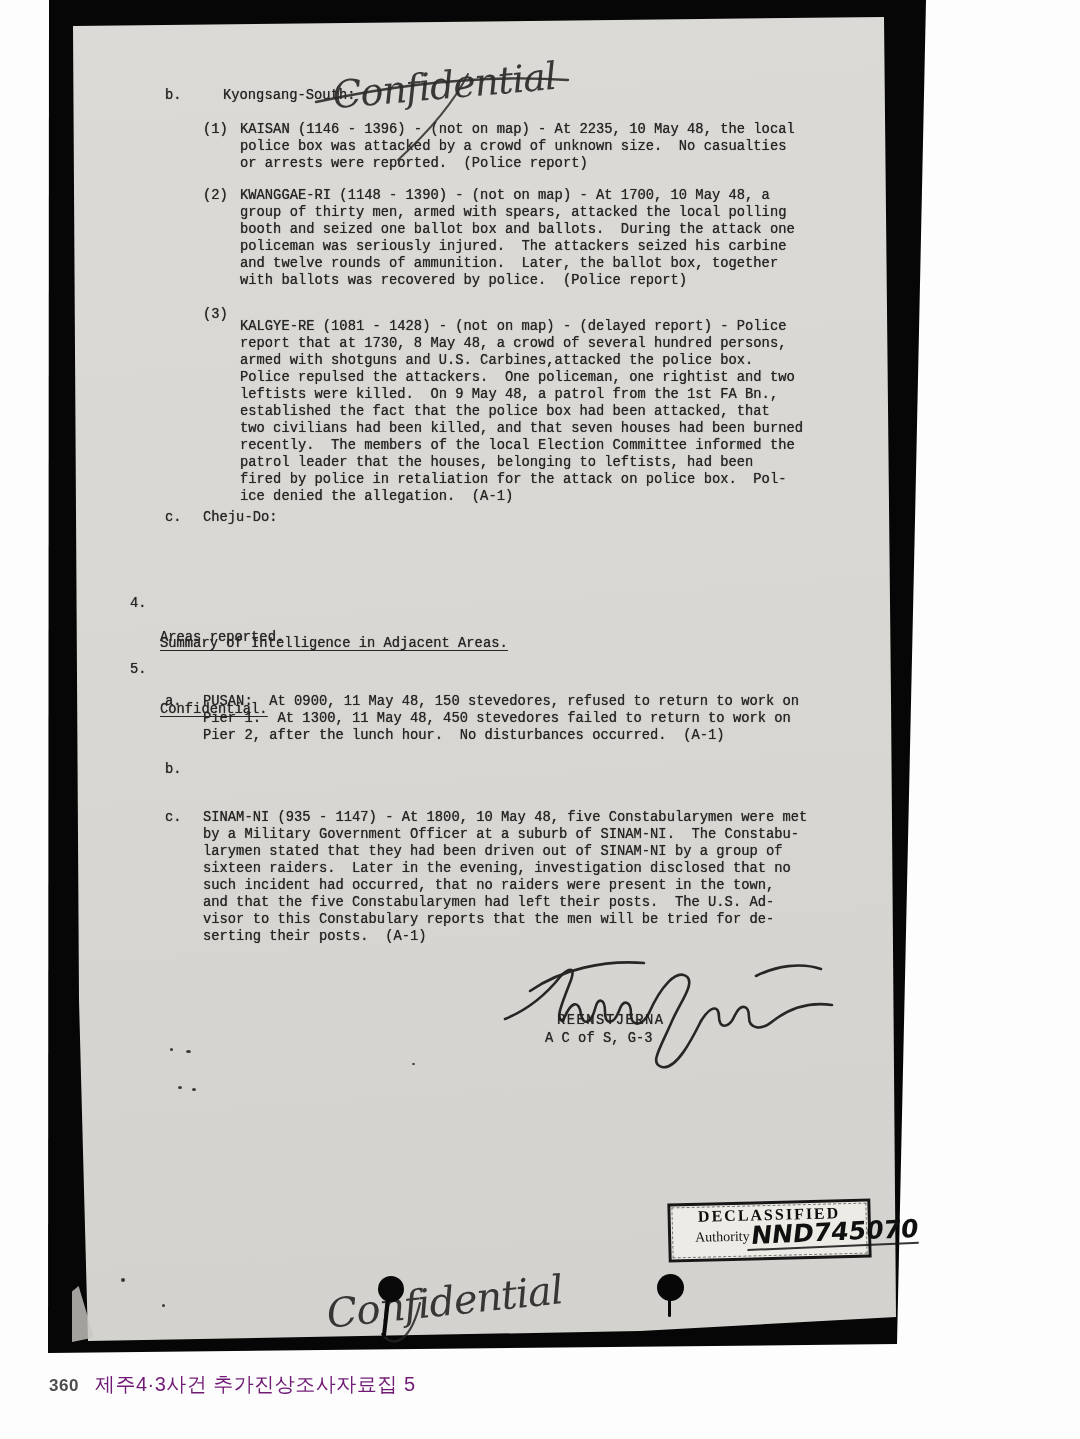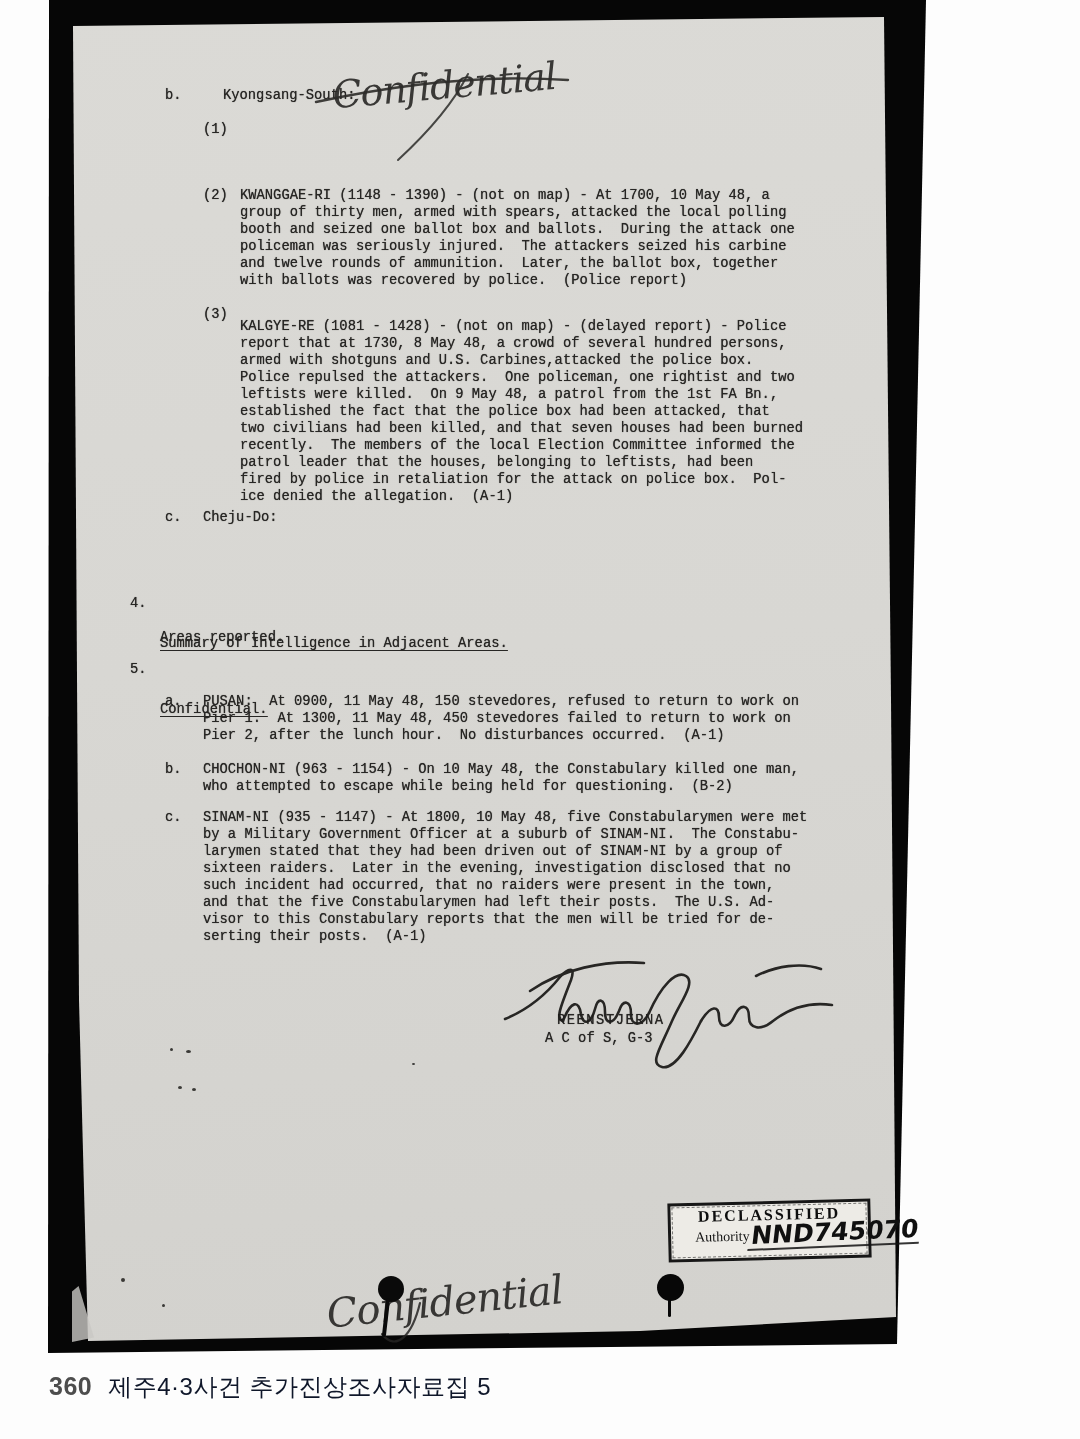--- a/index.html
+++ b/index.html
@@ -39,40 +39,43 @@
   
   .ink{position:absolute;inset:0;pointer-events:none;}
   .script{font-family:"DejaVu Serif","Liberation Serif",serif;font-style:italic;fill:#2c2b29;letter-spacing:-1px;}
 
   
   .speck{position:absolute;background:#3a3936;border-radius:50%;}
 
   
   .book-caption{position:absolute;left:49px;top:1371px;display:flex;gap:16px;align-items:baseline;
         font-family:"Liberation Sans","DejaVu Sans",sans-serif;}
-  .caption-number{font-size:25px;font-weight:bold;color:#4d4d4d;letter-spacing:.5px;}
-  .caption-text{font-size:24px;color:#0f172a;letter-spacing:.5px;}
+  .caption-number{font-size:17px;font-weight:bold;color:#4d4d4d;letter-spacing:.5px;}
+  .caption-text{font-size:20px;color:#701a75;letter-spacing:.5px;}
 
   
   .fold{position:absolute;left:72px;top:1286px;width:22px;height:56px;background:#c9c8c4;
         clip-path:polygon(30% 0,100% 92%,0 100%,0 10%);opacity:.8;}
 </style>
 </head>
 <body>
 
 <div class="stage">
 
   <div class="scan"></div>
   <div class="paper"></div>
   <div class="fold"></div>
 
   <div class="mono" style="left:165px;top:87px;">b.</div>
   <div class="mono" style="left:203px;top:87px;margin-left:20px;">Kyongsang-South:</div>
 
   <div class="mono" style="left:203px;top:121px;">(1)</div>
+  <div class="mono" style="left:240px;top:121px;">KAISAN (1146 - 1396) - (not on map) - At 2235, 10 May 48, the local
+police box was attacked by a crowd of unknown size.  No casualties
+or arrests were reported.  (Police report)</div>
 
   <div class="mono" style="left:203px;top:187px;">(2)</div>
   <div class="mono" style="left:240px;top:187px;">KWANGGAE-RI (1148 - 1390) - (not on map) - At 1700, 10 May 48, a
 group of thirty men, armed with spears, attacked the local polling
 booth and seized one ballot box and ballots.  During the attack one
 policeman was seriously injured.  The attackers seized his carbine
 and twelve rounds of ammunition.  Later, the ballot box, together
 with ballots was recovered by police.  (Police report)</div>
 
   <div class="mono" style="left:203px;top:306px;">(3)</div>
@@ -97,22 +100,20 @@
 
   <div class="mono" style="left:130px;top:661px;">5.</div>
   <div class="mono uline" style="left:160px;top:661px;">Confidential.</div>
 
   <div class="mono" style="left:165px;top:693px;">a.</div>
   <div class="mono" style="left:203px;top:693px;">PUSAN:  At 0900, 11 May 48, 150 stevedores, refused to return to work on
 Pier 1.  At 1300, 11 May 48, 450 stevedores failed to return to work on
 Pier 2, after the lunch hour.  No disturbances occurred.  (A-1)</div>
 
   <div class="mono" style="left:165px;top:761px;">b.</div>
-  <div class="mono" style="left:203px;top:761px;">CHOCHON-NI (963 - 1154) - On 10 May 48, the Constabulary killed one man,
-who attempted to escape while being held for questioning.  (B-2)</div>
 
   <div class="mono" style="left:165px;top:809px;">c.</div>
   <div class="mono" style="left:203px;top:809px;">SINAM-NI (935 - 1147) - At 1800, 10 May 48, five Constabularymen were met
 by a Military Government Officer at a suburb of SINAM-NI.  The Constabu-
 larymen stated that they had been driven out of SINAM-NI by a group of
 sixteen raiders.  Later in the evening, investigation disclosed that no
 such incident had occurred, that no raiders were present in the town,
 and that the five Constabularymen had left their posts.  The U.S. Ad-
 visor to this Constabulary reports that the men will be tried for de-
 serting their posts.  (A-1)</div>

